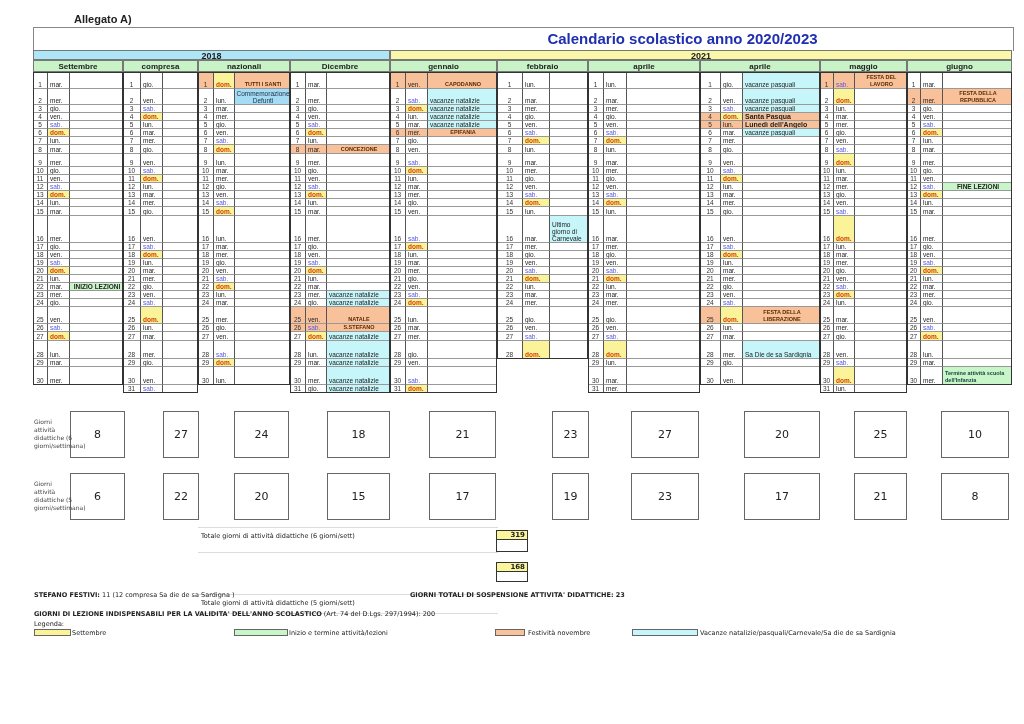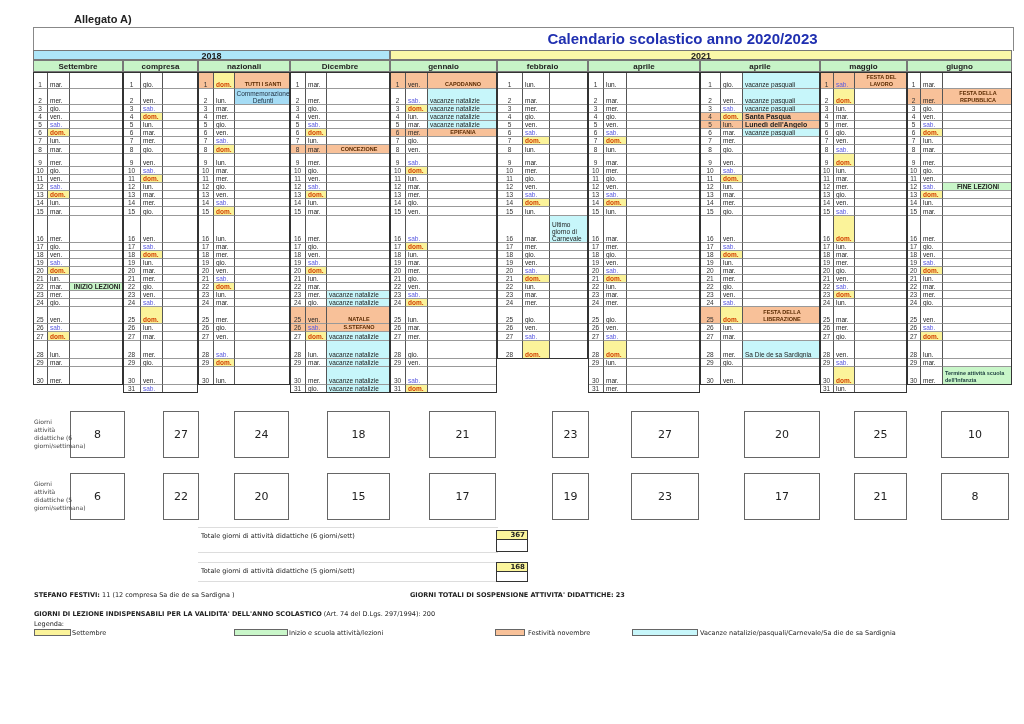--- a/index.html
+++ b/index.html
@@ -998,33 +998,33 @@
     <div class="box" style="left: 631px; top: 473px; width: 68px; height: 47px;">23</div>
     <div class="box" style="left: 744px; top: 473px; width: 76px; height: 47px;">17</div>
     <div class="box" style="left: 854px; top: 473px; width: 53px; height: 47px;">21</div>
     <div class="box" style="left: 941px; top: 473px; width: 68px; height: 47px;">8</div>
   </div>
 
 <div class="rowlabel" style="left:34px;top:418px;width:40px;">Giorni attività didattiche (6 giorni/settimana)</div>
 <div class="rowlabel" style="left:34px;top:480px;width:40px;">Giorni attività didattiche (5 giorni/settimana)</div>
 
 <div class="tot" style="left:198px;top:527px;width:300px;height:26px;">Totale giorni di attività didattiche (6 giorni/sett)</div>
-<div class="totval" style="left:496px;top:530px;width:32px;height:10px;">367</div>
+<div class="totval" style="left:496px;top:530px;width:32px;height:10px;">319</div>
 <div class="totblank" style="left:496px;top:540px;width:32px;height:12px;"></div>
-<div class="tot" style="left:198px;top:562px;width:300px;height:20px;">Totale giorni di attività didattiche (5 giorni/sett)</div>
+<div class="tot" style="left:198px;top:594px;width:300px;height:20px;">Totale giorni di attività didattiche (5 giorni/sett)</div>
 <div class="totval" style="left:496px;top:562px;width:32px;height:10px;">168</div>
 <div class="totblank" style="left:496px;top:572px;width:32px;height:10px;"></div>
 
 <div class="footer" style="left:34px;top:591px;"><b>STEFANO FESTIVI:</b> <span>11 (12 compresa Sa die de sa Sardigna )</span></div>
 <div class="footer" style="left:410px;top:591px;font-weight:bold;">GIORNI TOTALI DI SOSPENSIONE ATTIVITA' DIDATTICHE: 23</div>
 <div class="footer" style="left:34px;top:610px;"><b>GIORNI DI LEZIONE INDISPENSABILI PER LA VALIDITA' DELL'ANNO SCOLASTICO</b> <span>(Art. 74 del D.Lgs. 297/1994): 200</span></div>
 <div class="footer" style="left:34px;top:620px;">Legenda:</div>
 
 <div id="legend">
     <div class="legswatch" style="left: 34px; top: 629px; width: 37px; background: rgb(251, 243, 154);"></div>
     <div class="leglabel" style="left: 72px; top: 629px;">Settembre</div>
     <div class="legswatch" style="left: 234px; top: 629px; width: 54px; background: rgb(201, 246, 201);"></div>
-    <div class="leglabel" style="left: 289px; top: 629px;">Inizio e scuola attività/lezioni</div>
+    <div class="leglabel" style="left: 289px; top: 629px;">Inizio e termine attività/lezioni</div>
     <div class="legswatch" style="left: 495px; top: 629px; width: 30px; background: rgb(248, 193, 153);"></div>
     <div class="leglabel" style="left: 528px; top: 629px;">Festività novembre</div>
     <div class="legswatch" style="left: 632px; top: 629px; width: 66px; background: rgb(199, 246, 250);"></div>
     <div class="leglabel" style="left: 700px; top: 629px;">Vacanze natalizie/pasquali/Carnevale/Sa die de sa Sardignia</div>
   </div>
 
 </body></html>

